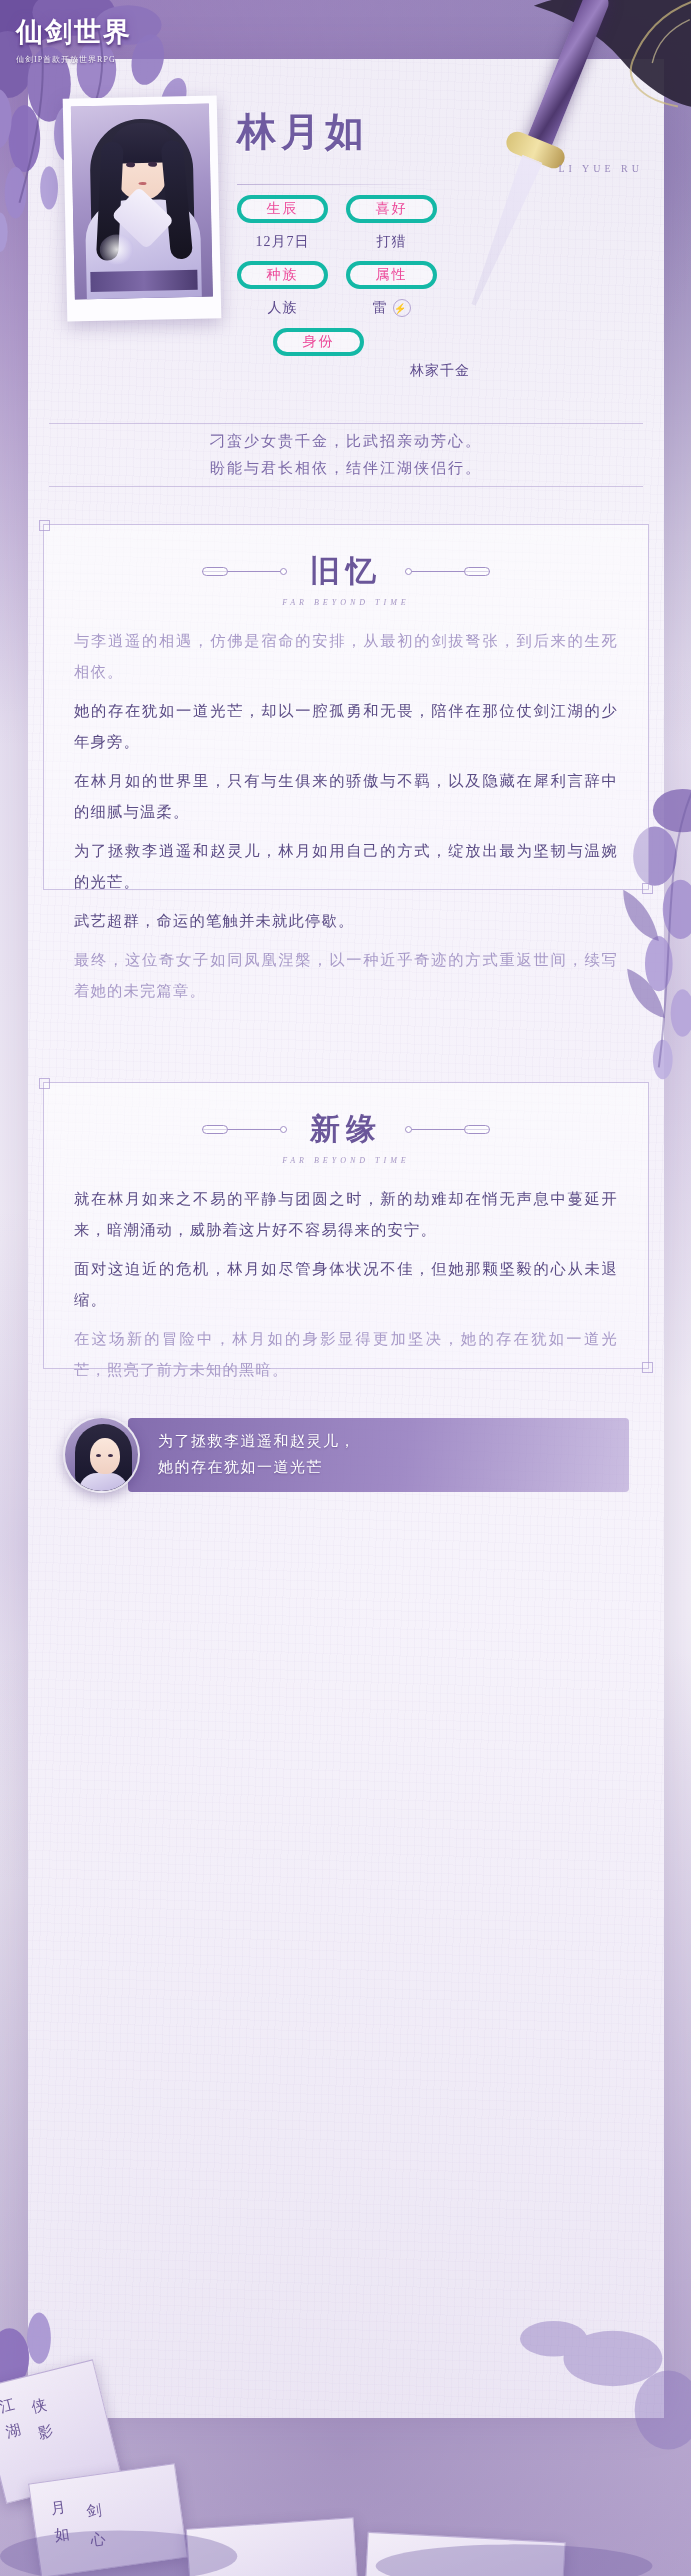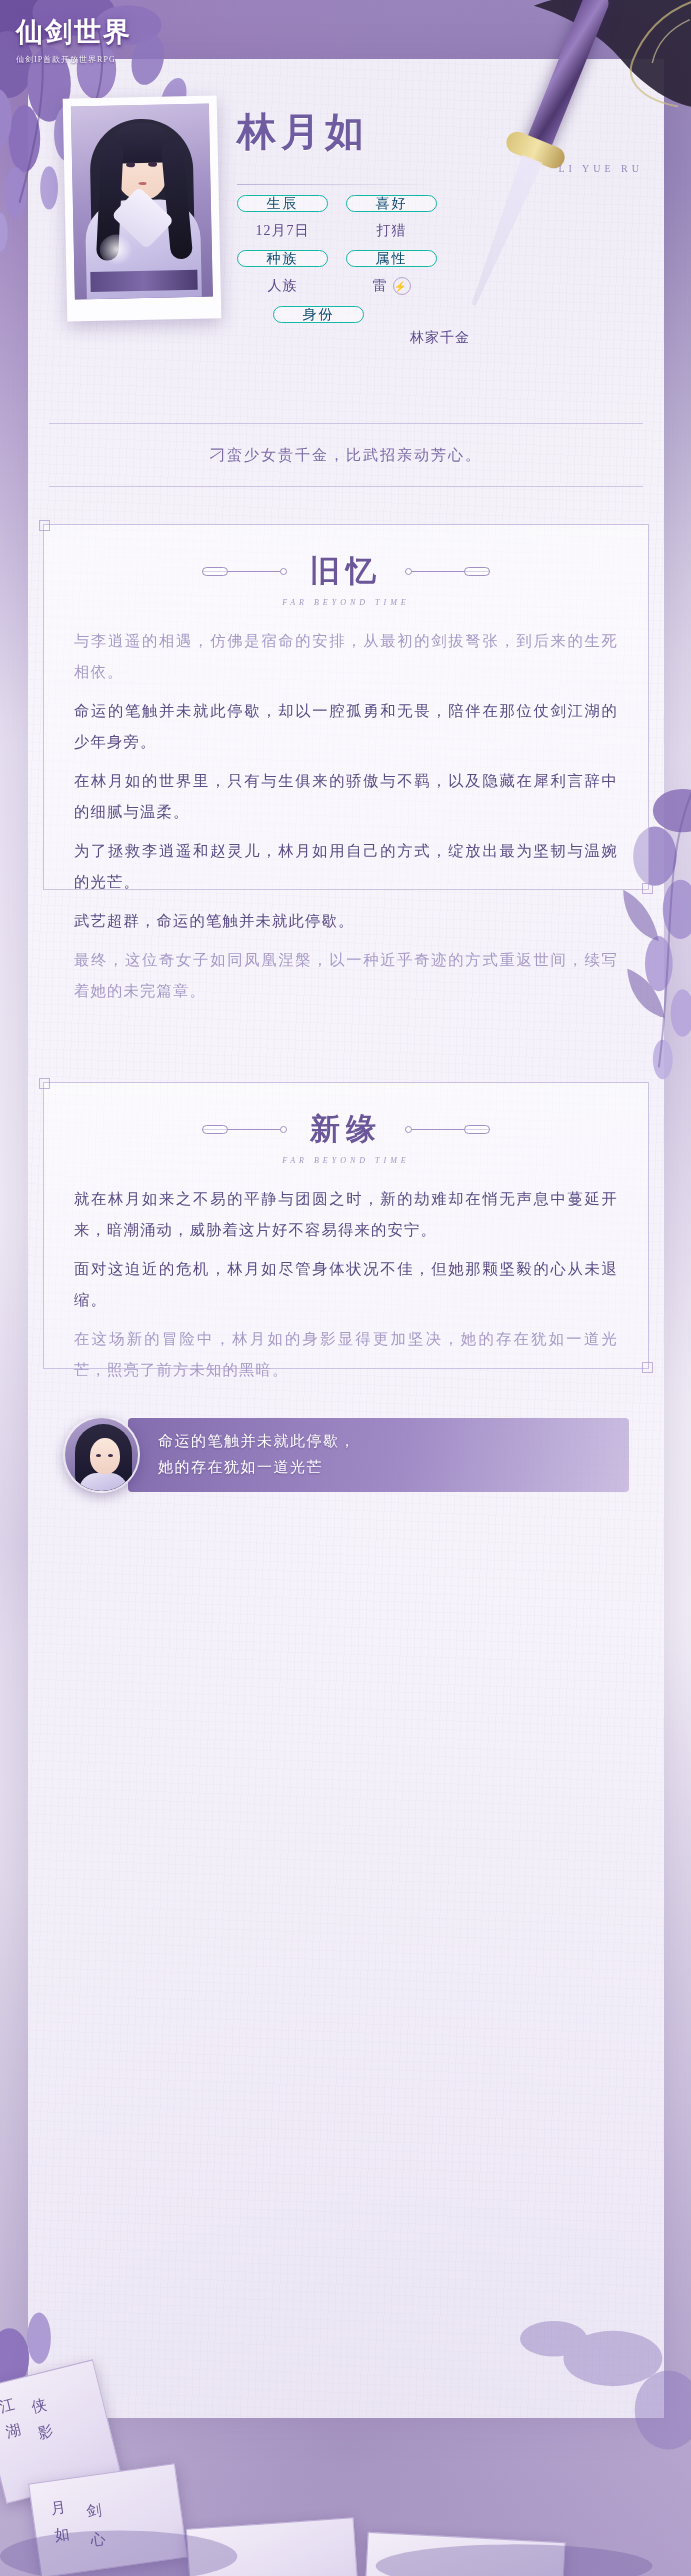--- a/index.html
+++ b/index.html
@@ -165,24 +165,24 @@
     width: 208px; height: 1px;
     background: linear-gradient(90deg, rgba(150,130,190,0.55), rgba(150,130,190,0));
   }
   .attr-grid {
     display: grid;
     grid-template-columns: 91px 91px;
     gap: 7px 18px;
     margin-top: 6px;
   }
   .pill {
-    height: 17px;
-    border: 1px solid #14b8a6;
+    height: 28px;
+    border: 4px solid #14b8a6;
     border-radius: 14px;
-    color: #0c4a6e;
+    color: #ec4899;
     font-size: 14px;
     display: flex;
     align-items: center;
     justify-content: center;
     letter-spacing: 2px;
     background: rgba(255,255,255,0.45);
   }
   .attr-val {
     height: 24px;
     display: flex;
@@ -460,41 +460,42 @@
 
     <div class="ident-wrap">
       <div class="pill">身份</div>
       <div class="ident-val">林家千金</div>
     </div>
   </div>
 </div>
 
 <div class="poem">
   <div class="poem-line">刁蛮少女贵千金，比武招亲动芳心。</div>
+  <div class="poem-line">盼能与君长相依，结伴江湖侠侣行。</div>
 </div>
 
 <div class="section" style="top:524px;height:366px;">
   <div class="sec-head">
     <div class="sec-title-row">
       <span class="sec-orn l">
         <span class="bar"></span>
           <span class="tail"></span>
           <span class="dot"></span>
       </span>
       <span class="sec-title">旧忆</span>
       <span class="sec-orn r">
         <span class="bar"></span>
           <span class="tail"></span>
           <span class="dot"></span>
       </span>
     </div>
     <div class="sec-sub">FAR BEYOND TIME</div>
   </div>
   <p class="para faded">与李逍遥的相遇，仿佛是宿命的安排，从最初的剑拔弩张，到后来的生死相依。</p>
-  <p class="para">命运的笔触并未就此停歇，却以一腔孤勇和无畏，陪伴在那位仗剑江湖的少年身旁。</p>
+  <p class="para">她的存在犹如一道光芒，却以一腔孤勇和无畏，陪伴在那位仗剑江湖的少年身旁。</p>
   <p class="para">在林月如的世界里，只有与生俱来的骄傲与不羁，以及隐藏在犀利言辞中的细腻与温柔。</p>
   <p class="para">为了拯救李逍遥和赵灵儿，林月如用自己的方式，绽放出最为坚韧与温婉的光芒。</p>
   <p class="para">武艺超群，命运的笔触并未就此停歇。</p>
   <p class="para faded">最终，这位奇女子如同凤凰涅槃，以一种近乎奇迹的方式重返世间，续写着她的未完篇章。</p>
 </div>
 
 <div class="section" style="top:1082px;height:287px;">
   <div class="sec-head">
     <div class="sec-title-row">
       <span class="sec-orn l">
@@ -518,21 +519,21 @@
 
 <div class="quote" style="top:1409px;">
   <div class="quote-avatar">
     <div class="a-hair"></div>
     <div class="a-body"></div>
     <div class="a-face"></div>
     <div class="a-eye l"></div>
     <div class="a-eye r"></div>
   </div>
   <div class="quote-text">
-    <div>命运的笔触并未就此停歇，</div>
+    <div>为了拯救李逍遥和赵灵儿，</div>
     <div>她的存在犹如一道光芒</div>
   </div>
 </div>
 
 <div class="scroll-deco" style="left:0;bottom:0;width:692px;height:257px;">
   <div class="scroll-card" style="left:-10px;bottom:85px;width:119px;height:119px;transform:rotate(-14deg);">
     <span class="ch" style="left:16px;top:14px;">江</span>
     <span class="ch" style="left:16px;top:40px;">湖</span>
     <span class="ch" style="left:47px;top:22px;">侠</span>
     <span class="ch" style="left:47px;top:49px;">影</span>

